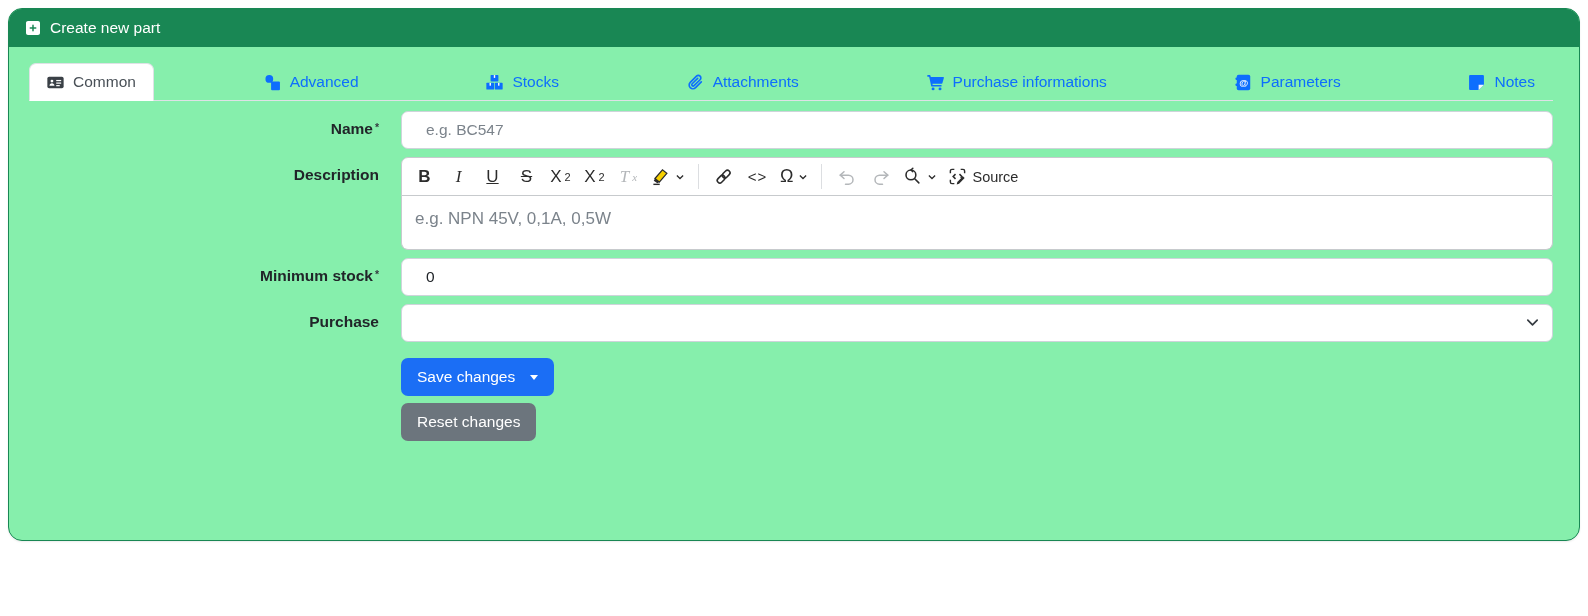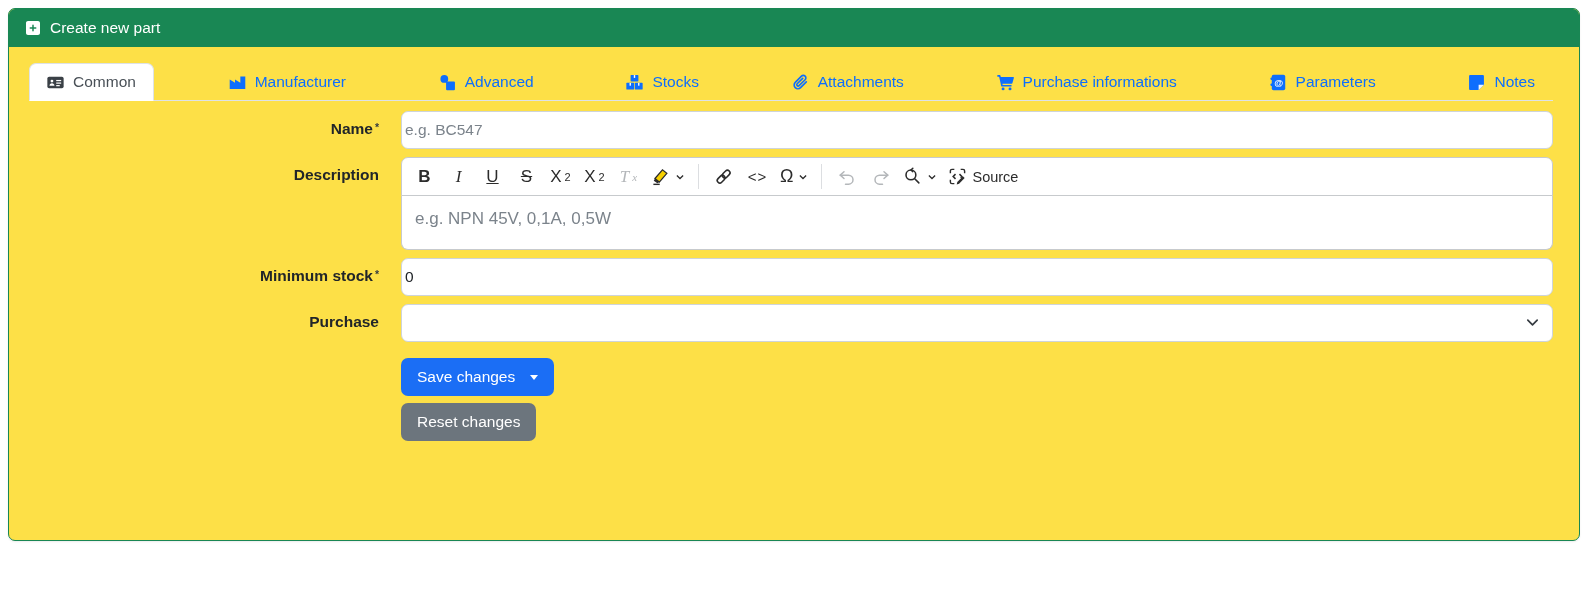--- a/index.html
+++ b/index.html
@@ -4,21 +4,21 @@
 <style>
   * { box-sizing: border-box; }
   html,body { margin:0; padding:0; }
   body {
     width:1588px; height:616px; background:#fff; position:relative;
     font-family:"Liberation Sans", sans-serif; color:#212529;
     -webkit-font-smoothing:antialiased;
   }
   .card {
     position:absolute; left:8px; top:8px; width:1572px; height:533px;
-    background:#fde047; border:1px solid #198754; border-radius:7px; overflow:hidden;
+    background:#86efac; border:1px solid #198754; border-radius:14px; overflow:hidden;
     box-shadow:0 1px 2px rgba(0,0,0,.08);
   }
   .card-header {
     height:38px; background:#198754; color:#fff; display:flex; align-items:center;
     gap:9px; padding:0 16px; font-size:15.5px;
   }
   .card-body { padding:16px 26px 0 20px; }
 
   
   ul.nav-tabs {
@@ -40,21 +40,21 @@
   
   .frow { display:flex; margin-bottom:8px; align-items:flex-start; }
   .flabel {
     flex:0 0 372px; width:372px; text-align:right; padding:9px 22px 0 0;
     font-weight:bold; font-size:15.5px; color:#212529;
   }
   .flabel .req { font-size:10.5px; vertical-align:top; position:relative; top:1px; margin-left:2px; color:#343a40; font-weight:bold; }
   .fctrl { flex:1 1 auto; min-width:0; position:relative; }
   .form-control {
     display:block; width:100%; height:38px; border:1px solid #ced4da; border-radius:7px;
-    padding:6px 3px; font-size:15.5px; font-family:"Liberation Sans",sans-serif;
+    padding:6px 24px; font-size:15.5px; font-family:"Liberation Sans",sans-serif;
     color:#212529; background:#fff; outline:none;
   }
   .form-control::placeholder { color:#7b838b; opacity:1; }
   .form-control.focused {
     border-color:#86b7fe; box-shadow:0 0 0 4px rgba(13,110,253,.25);
   }
   .select-box { display:flex; align-items:center; cursor:pointer; padding-right:36px; }
   .select-box .sel-text { white-space:nowrap; overflow:hidden; color:#212529; }
   .sel-chevron { position:absolute; right:13px; top:11px; width:15px; height:15px; color:#343a40; }
 
@@ -116,28 +116,20 @@
           <svg width="17" height="17" viewBox="0 0 24 24" fill="currentColor">
               <rect x="0.5" y="4" width="23" height="16" rx="2.5"></rect>
               <circle cx="7" cy="10" r="2" fill="#fff"></circle>
               <path d="M3.5 16.5c0-2 1.6-3.3 3.5-3.3s3.5 1.3 3.5 3.3z" fill="#fff"></path>
               <rect x="13" y="8.4" width="7" height="1.7" fill="#fff"></rect>
               <rect x="13" y="12" width="7" height="1.7" fill="#fff"></rect>
               <rect x="13" y="15.6" width="5" height="1.7" fill="#fff"></rect>
             </svg>
         </span>
         <span>Common</span>
-      </li>
-      <li class="nav-link">
-        <span class="ticon">
-          <svg width="17" height="17" viewBox="0 0 24 24" fill="currentColor">
-              <path d="M1 21V7.8l7.5 4.6V7.8l7.5 4.6V3.5h7V21z"></path>
-            </svg>
-        </span>
-        <span>Manufacturer</span>
       </li>
       <li class="nav-link">
         <span class="ticon">
           <svg width="17" height="17" viewBox="0 0 24 24" fill="currentColor">
               <circle cx="7.5" cy="7" r="5.5"></circle>
               <rect x="10" y="10.5" width="12.5" height="12.5" rx="1.5"></rect>
             </svg>
         </span>
         <span>Advanced</span>
       </li>

